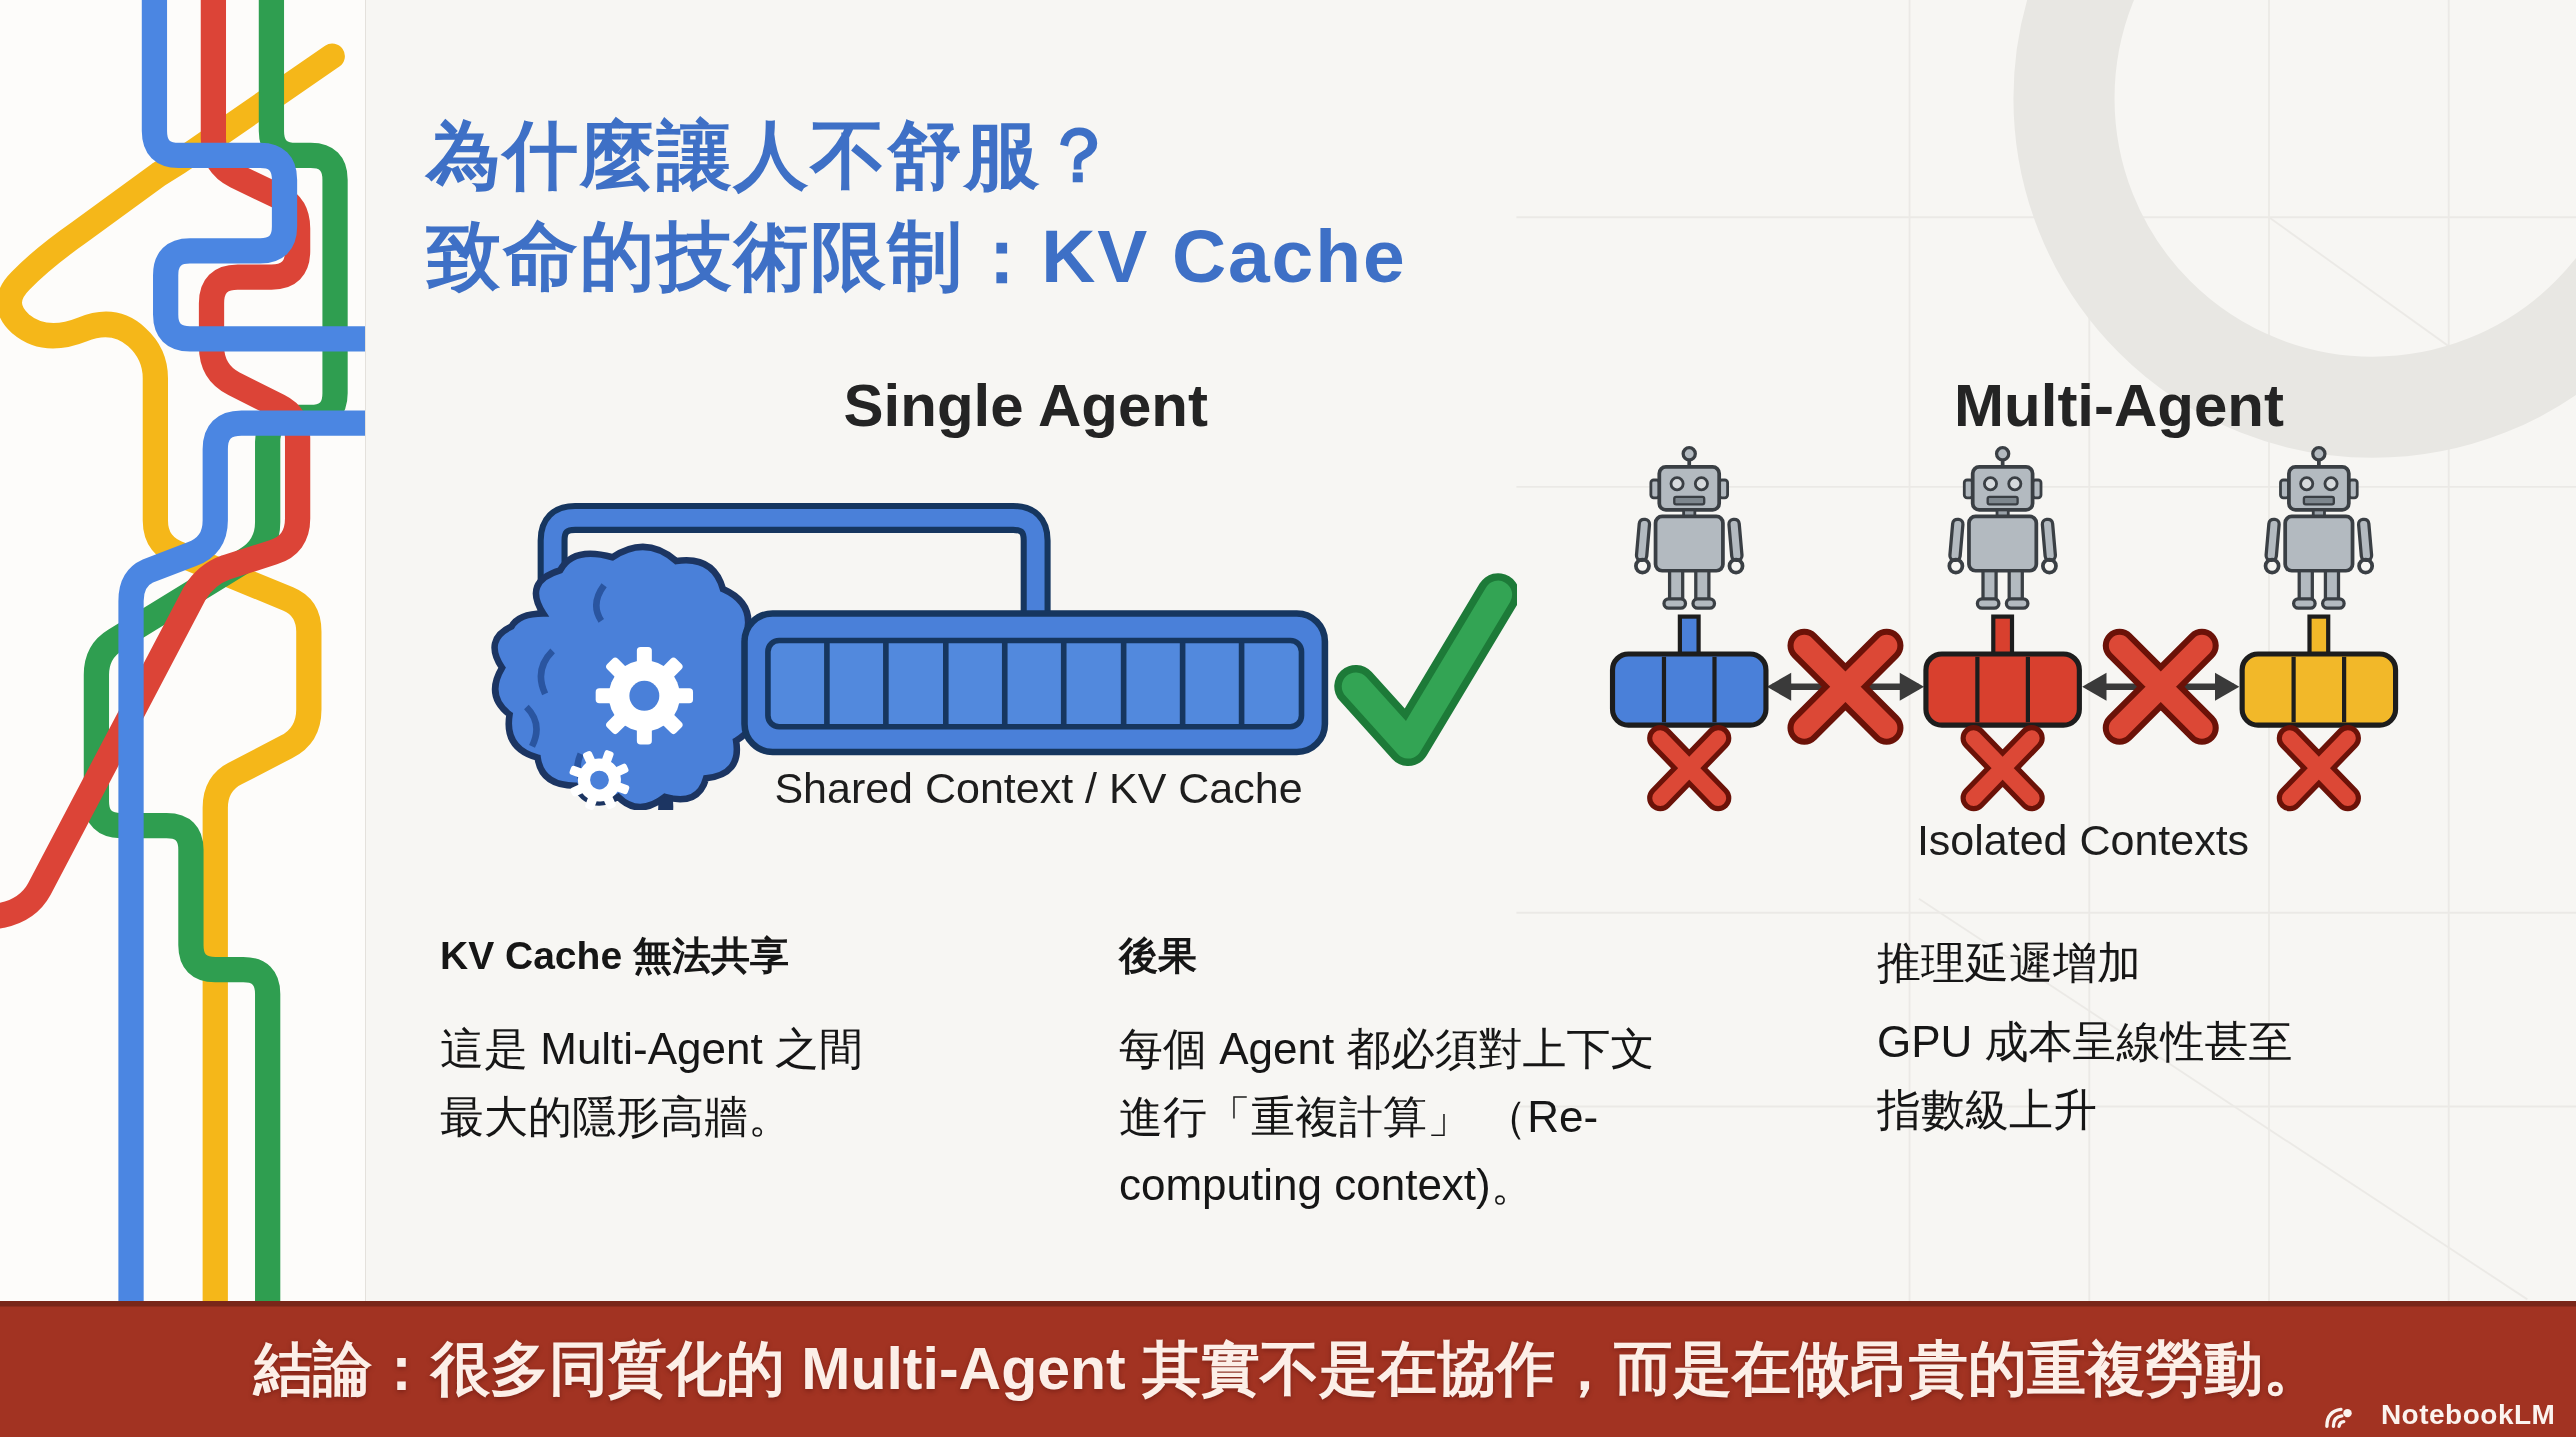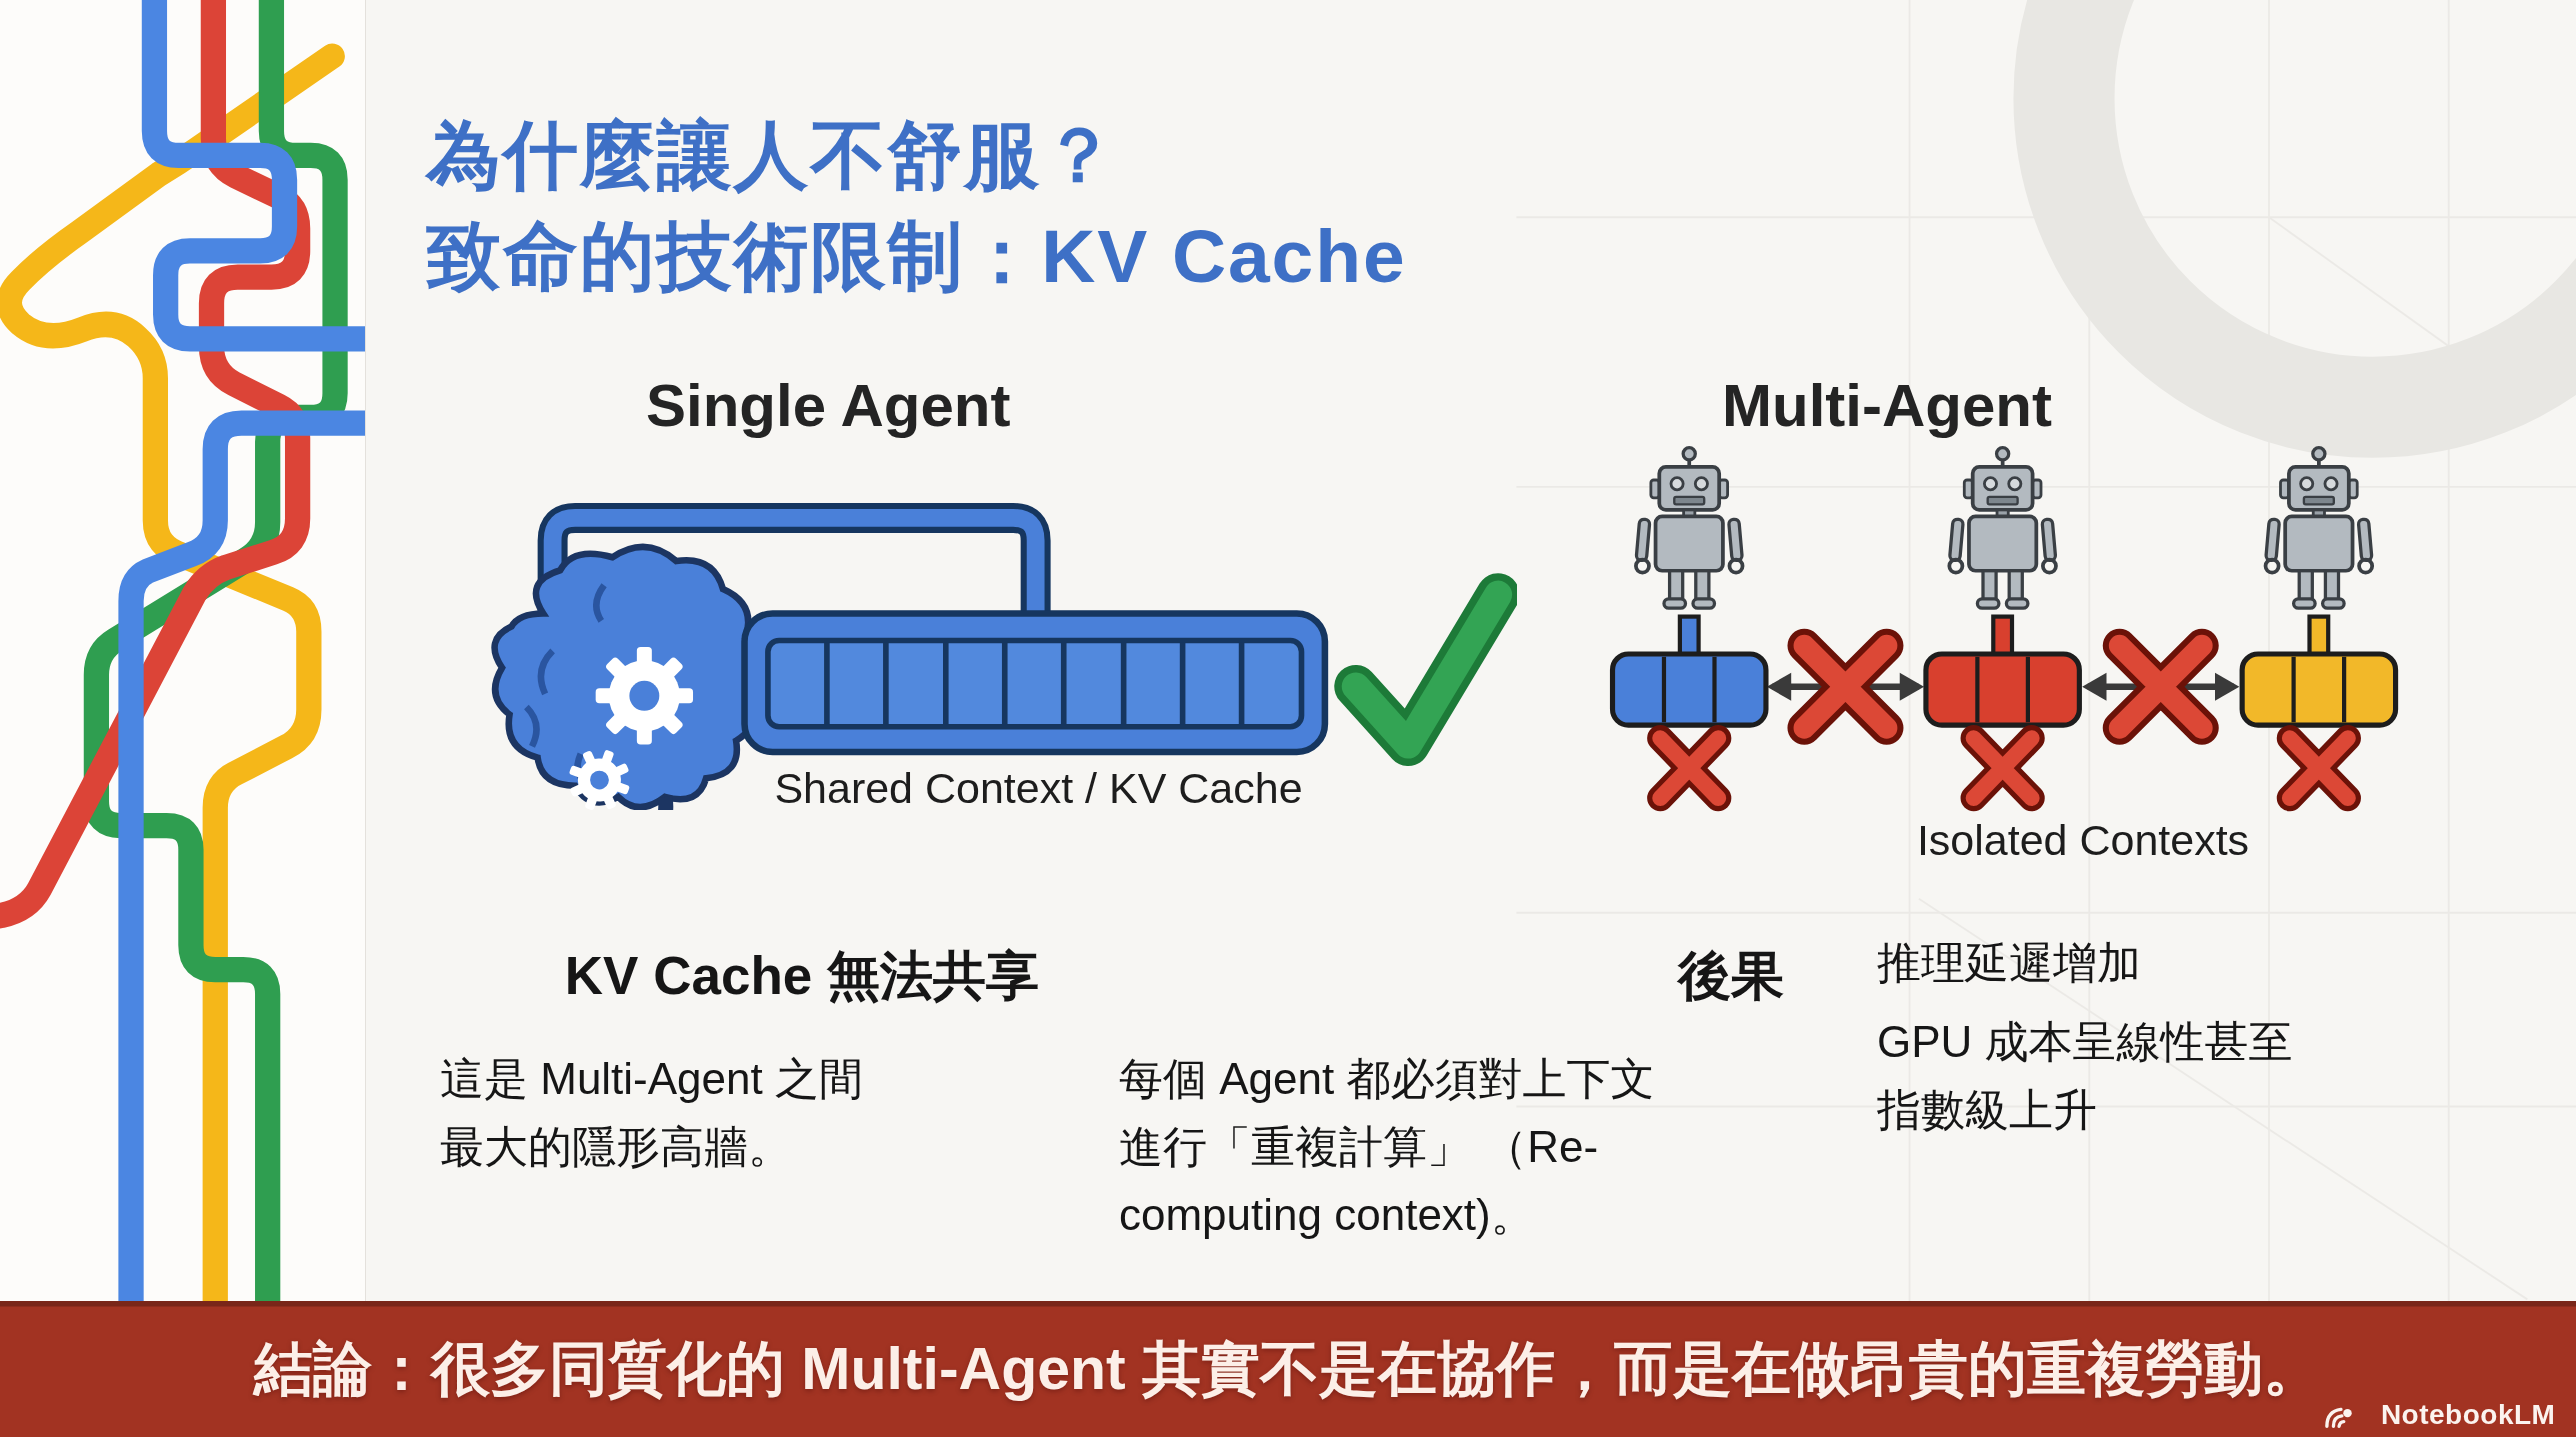--- a/index.html
+++ b/index.html
@@ -19,36 +19,36 @@
   .left-strip{
     left:0;top:0;width:365px;height:1301px;background:#fdfcfa;
     border-right:1.9px solid #e4e1dc;
   }
 
   
   .title{left:426px;top:105px;color:#3e70c6;font-weight:bold;
     font-size:75px;line-height:101px;letter-spacing:1.9px;white-space:nowrap;}
 
   
-  .section-heading{top:371px;width:562px;text-align:left;color:#242424;
+  .section-heading{top:371px;width:562px;text-align:right;color:#242424;
     font-size:60px;font-weight:bold;white-space:nowrap;}
   .heading-single{left:646px;}
   .heading-multi{left:1722px;}
 
   
   .caption{font-size:43px;color:#1d1d1d;text-align:center;white-space:nowrap;}
   .caption-shared{left:711px;top:764px;width:655px;}
   .caption-isolated{left:1802px;top:816px;width:562px;text-align:center;}
 
   
   .col{top:929px;color:#161616;}
   .col1{left:440px;width:599px;}
   .col2{left:1119px;width:665px;}
   .col3{left:1877px;width:637px;}
-  .col h3{margin:12px 0 32px 0;font-size:53px;font-weight:bold;white-space:nowrap;text-align:right;}
+  .col h3{margin:0 0 32px 0;font-size:39px;font-weight:bold;white-space:nowrap;}
   .col .line{display:block;font-size:44px;line-height:68px;white-space:nowrap;}
   .col3 .gap{margin-top:11.2px;}
 
   
   .red-banner{
     left:0;top:1301px;width:2576px;height:137px;background:#a23322;
     box-shadow:inset 0 5.6px 0 rgba(0,0,0,0.25);
     display:flex;align-items:center;justify-content:center;
   }
   .banner-text{color:#fcefe8;font-size:59px;font-weight:bold;white-space:nowrap;

